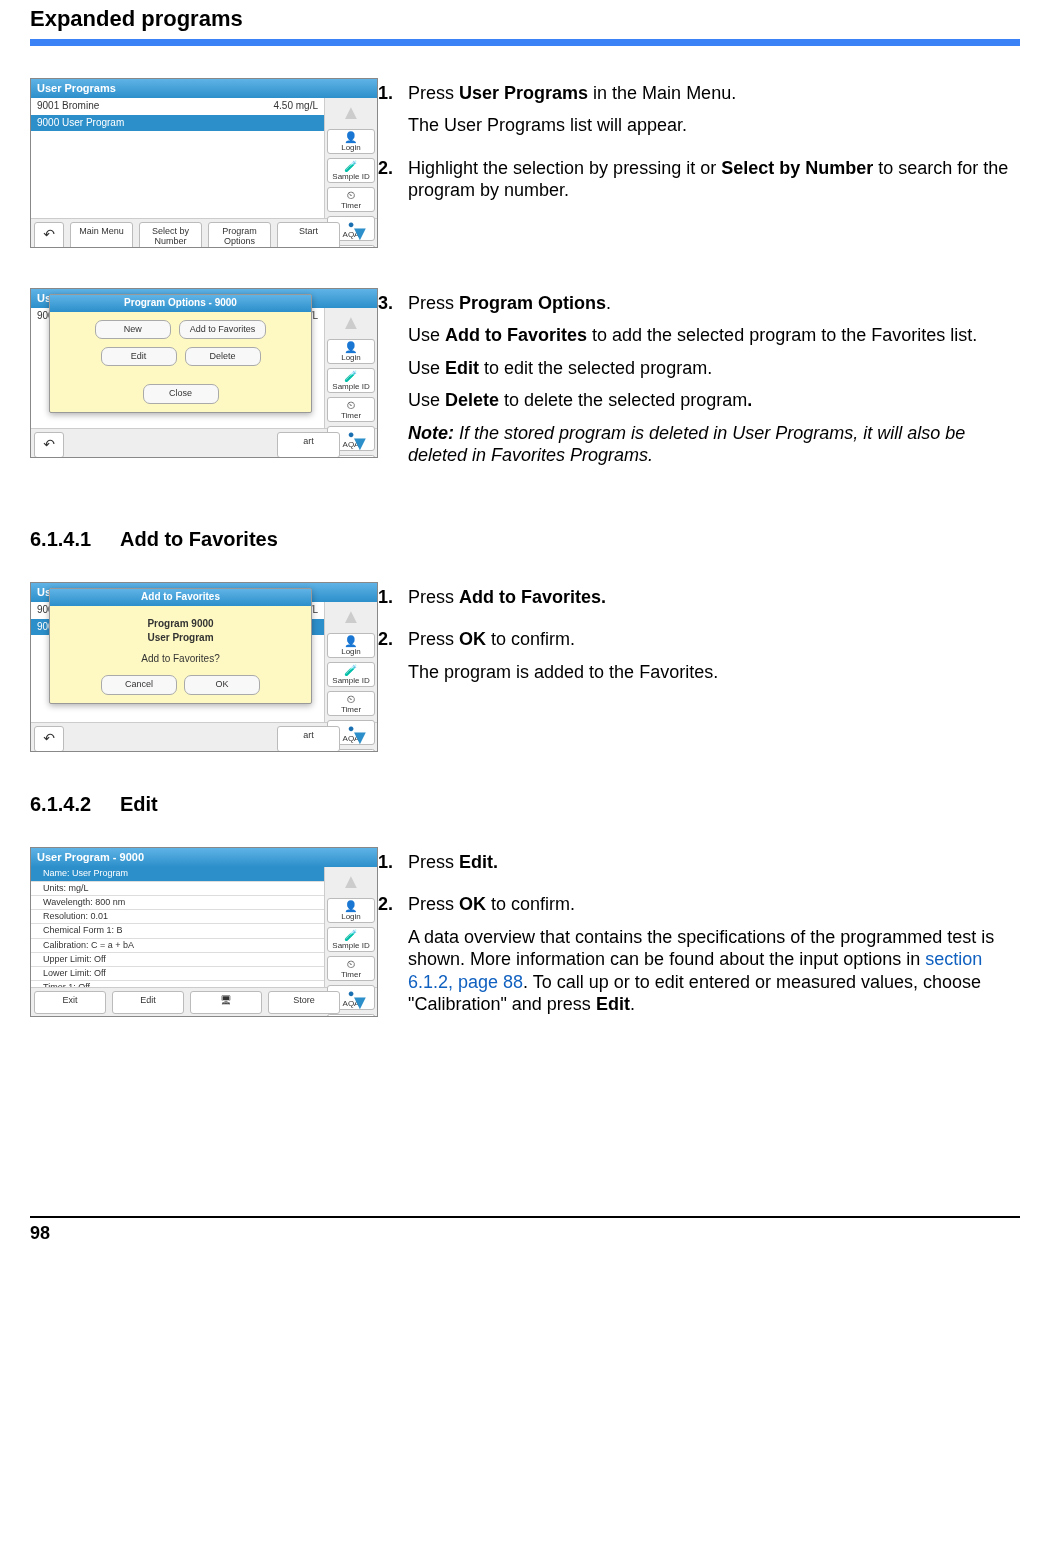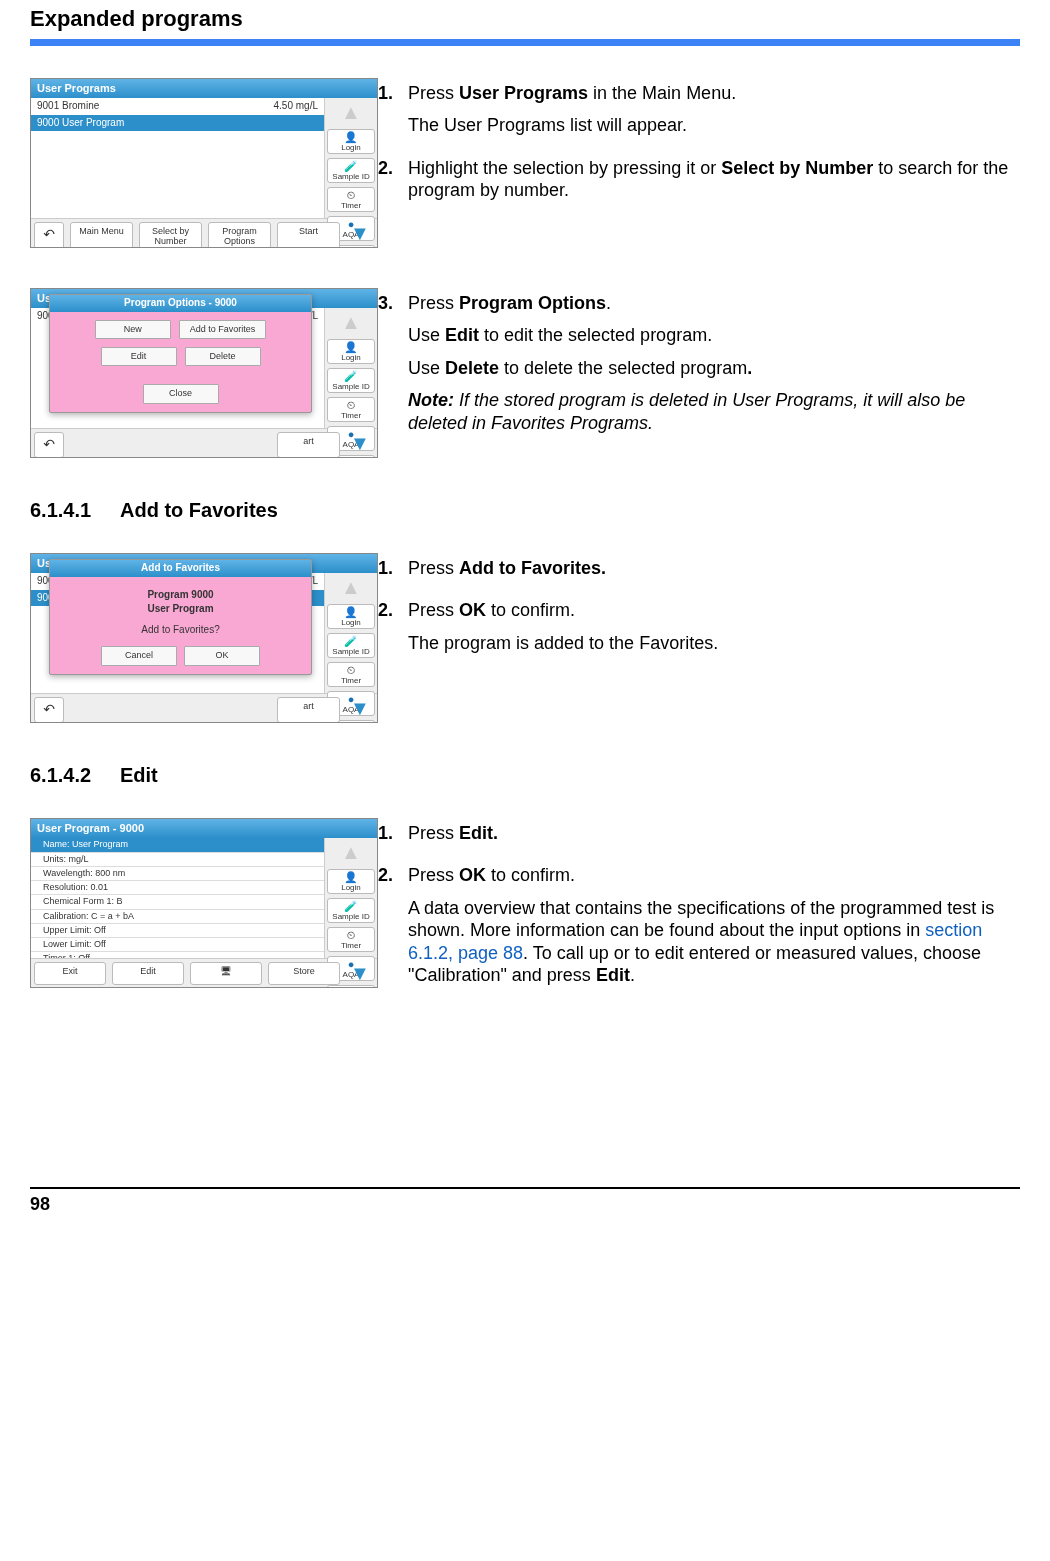--- a/index.html
+++ b/index.html
@@ -147,42 +147,42 @@
     font-size: 9px;
     padding: 4px 2px;
     line-height: 1.1;
   }
   .shot .btnbar .bbtn.back {
     flex: 0 0 24px;
     font-size: 14px;
   }
   .shot .dialog {
     position: absolute;
-    background: #f9a8d4;
+    background: #fef9c3;
     border: 1px solid #999;
     box-shadow: 0 2px 6px rgba(0,0,0,0.3);
     border-radius: 2px;
     z-index: 5;
   }
   .shot .dialog .dtitle {
     background: linear-gradient(#5fb3e6, #2c8fca);
     color: #fff;
     font-weight: bold;
     padding: 2px 6px;
     font-size: 10px;
     text-align: center;
   }
   .shot .dialog .dbody {
     padding: 6px;
     text-align: center;
   }
   .shot .dialog .dbtn {
     display: inline-block;
     border: 1px solid #aaa;
-    border-radius: 1px;
+    border-radius: 7px;
     background: #f8f8f8;
     padding: 3px 10px;
     font-size: 9px;
     margin: 2px;
     min-width: 54px;
   }
   .shot .formrow {
     border-bottom: 1px solid #ddd;
     padding: 1px 12px;
     font-size: 9px;
@@ -294,20 +294,21 @@
         <div class="arrow blue" style="flex:0 0 30px">▼</div>
       </div>
     </div>
   </div>
   <div class="text-col">
     <ol class="steps">
       <li>
         <span class="step-num">3.</span>
         <div class="step-body">
           <p>Press <b>Program Options</b>.</p>
+          <p>Use <b>Add to Favorites</b> to add the selected program to the Favorites list.</p>
           <p>Use <b>Edit</b> to edit the selected program.</p>
           <p>Use <b>Delete</b> to delete the selected program<b>.</b></p>
           <p><span class="note-label">Note:</span> <span class="note-text">If the stored program is deleted in User Programs, it will also be deleted in Favorites Programs.</span></p>
         </div>
       </li>
     </ol>
   </div>
 </div>
 
 <div class="subheading">

